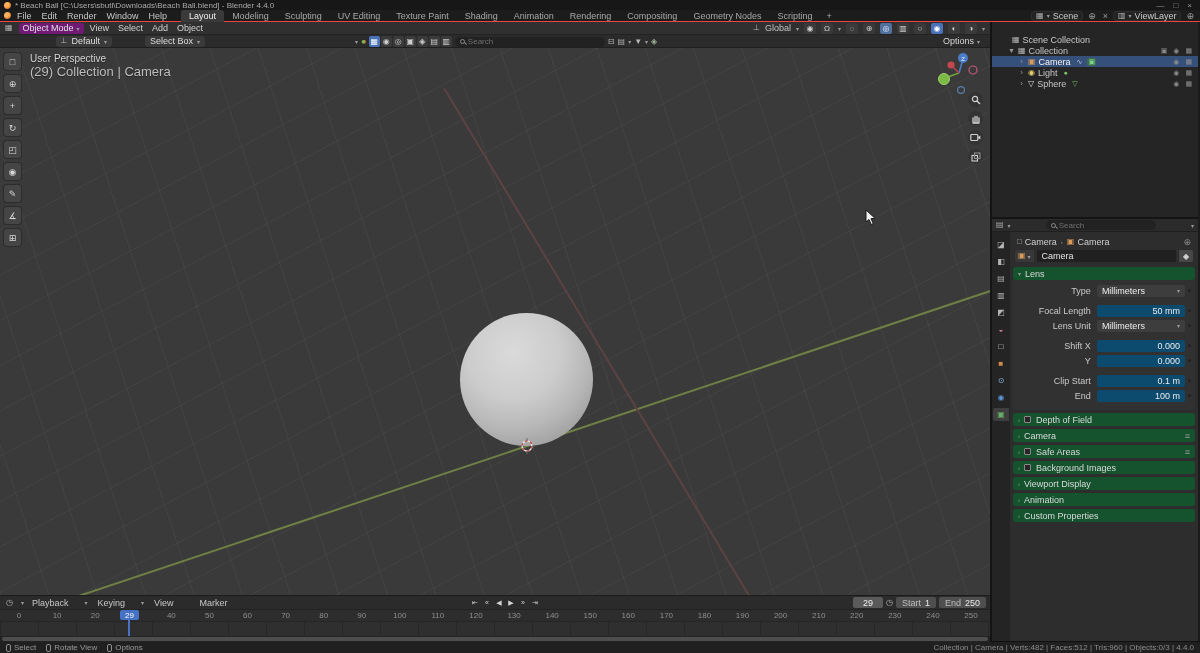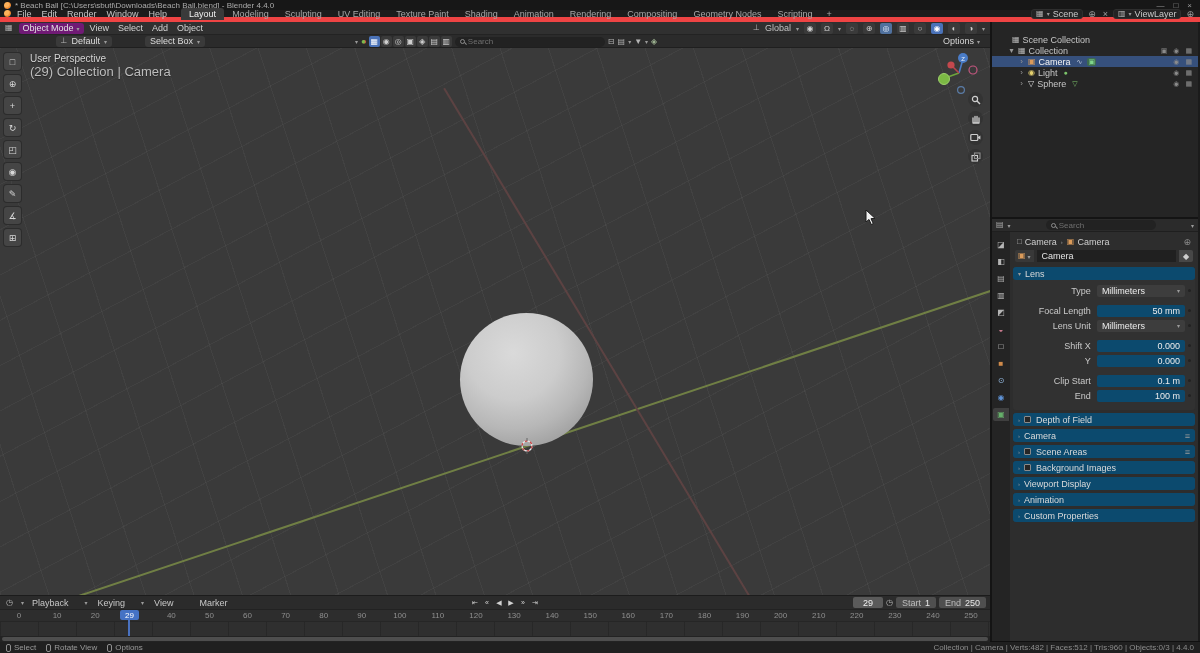--- a/index.html
+++ b/index.html
@@ -7,21 +7,21 @@
   .app { position:relative; width:1200px; height:653px; background:#1b1b1b; overflow:hidden; color:#c0c0c0; font-size:9px; user-select:none; }
 
   
   .titlebar { height:10px; background:#171717; display:flex; align-items:center; padding:0 4px; gap:4px; }
   .blender-logo { width:7px; height:7px; border-radius:50%; background:radial-gradient(circle at 35% 35%,#ffb25a 0 35%,#e87d24 70%,#2b567c 72%); flex:none; }
   .win-title { font-size:8px; color:#ababab; white-space:nowrap; }
   .win-controls { margin-left:auto; display:flex; gap:9px; color:#9a9a9a; font-size:8px; padding-right:4px; }
   .win-controls span { cursor:default; }
 
   
-  .menubar { height:12px; background:#1c1c1c; border-bottom:5px solid #ef4444; display:flex; align-items:center; padding:0 4px; gap:1px; font-size:9px; }
+  .menubar { height:12px; background:#1c1c1c; border-bottom:1px solid #ef4444; display:flex; align-items:center; padding:0 4px; gap:1px; font-size:9px; }
   .menu-item { padding:0 5px; color:#c6c6c6; }
   .ws-tabs { display:flex; margin-left:8px; height:12px; align-items:stretch; }
   .ws-tab { padding:0 8px; display:flex; align-items:center; color:#a8a8a8; }
   .ws-tab.active { background:#3a3a3a; color:#efefef; border-radius:3px 3px 0 0; }
   .ws-plus { padding:0 5px; color:#a8a8a8; }
   .scene-bar { margin-left:auto; display:flex; align-items:center; gap:3px; color:#c9c9c9; }
   .sel-chip { display:flex; align-items:center; gap:3px; background:#232323; border:1px solid #2e2e2e; border-radius:3px; padding:0 4px; height:10px; }
   .tiny-btn { color:#9f9f9f; padding:0 2px; }
   .ic { font-size:8px; color:#b5b5b5; line-height:1; }
   .arrow { font-size:6px; color:#9a9a9a; }
@@ -91,21 +91,21 @@
   .ptab { width:16px; height:13px; display:flex; align-items:center; justify-content:center; font-size:8px; border-radius:2px 0 0 2px; }
   .props-content { flex:1; padding:3px 3px 0 3px; overflow:hidden; }
   .crumbs { height:14px; display:flex; align-items:center; gap:4px; padding:0 4px; color:#cfcfcf; }
   .crumb { display:flex; align-items:center; gap:3px; }
   .pin { margin-left:auto; color:#8a8a8a; }
   .datablock { height:14px; display:flex; align-items:center; gap:3px; padding:0 2px; margin-bottom:4px; }
   .db-chip { display:flex; align-items:center; gap:2px; background:#383838; border-radius:2px 0 0 2px; height:12px; padding:0 3px; }
   .db-name { flex:1; background:#202020; height:12px; display:flex; align-items:center; padding:0 5px; color:#e4e4e4; }
   .db-shield { width:14px; height:12px; background:#474747; border-radius:0 2px 2px 0; display:flex; align-items:center; justify-content:center; color:#cdcdcd; font-size:8px; }
   .panel { background:#313131; border-radius:3px; margin-bottom:3px; }
-  .panel-head { height:13px; display:flex; align-items:center; gap:4px; padding:0 5px; background:#0c4a6e; border-radius:3px; color:#dadada; }
+  .panel-head { height:13px; display:flex; align-items:center; gap:4px; padding:0 5px; background:#14532d; border-radius:3px; color:#dadada; }
   .panel-head .menu-ic { margin-left:auto; color:#9a9a9a; }
   .panel-body { padding:4px 2px 6px 2px; }
   .prow { display:flex; align-items:center; height:13px; margin-bottom:2px; }
   .plabel { width:46%; text-align:right; padding-right:6px; color:#c9c9c9; }
   .pfield { flex:1; height:12px; border-radius:2px; display:flex; align-items:center; padding:0 5px; color:#ececec; }
   .pfield.dd { background:#3d3d3d; }
   .pfield.dd .arrow { margin-left:auto; }
   .pfield.num { background:#0c4a6e; justify-content:flex-end; }
   .adot { width:8px; display:flex; justify-content:center; }
   .adot i { width:3px; height:3px; border-radius:50%; background:#222; display:block; }
@@ -631,21 +631,21 @@
 
                     <span>Camera</span>
                     <span class="menu-ic">≡</span>
                   </div>
                 </div>
 
                 <div class="panel">
                   <div class="panel-head">
                     <span class="arrow">›</span>
                     <span class="chk" style="display:inline-block;width:7px;height:7px;border:1px solid #8a8a8a;border-radius:1px;background:#262626"></span>
-                    <span>Scene Areas</span>
+                    <span>Safe Areas</span>
                     <span class="menu-ic">≡</span>
                   </div>
                 </div>
 
                 <div class="panel">
                   <div class="panel-head">
                     <span class="arrow">›</span>
                     <span class="chk" style="display:inline-block;width:7px;height:7px;border:1px solid #8a8a8a;border-radius:1px;background:#262626"></span>
                     <span>Background Images</span>
                     <span class="menu-ic"></span>

